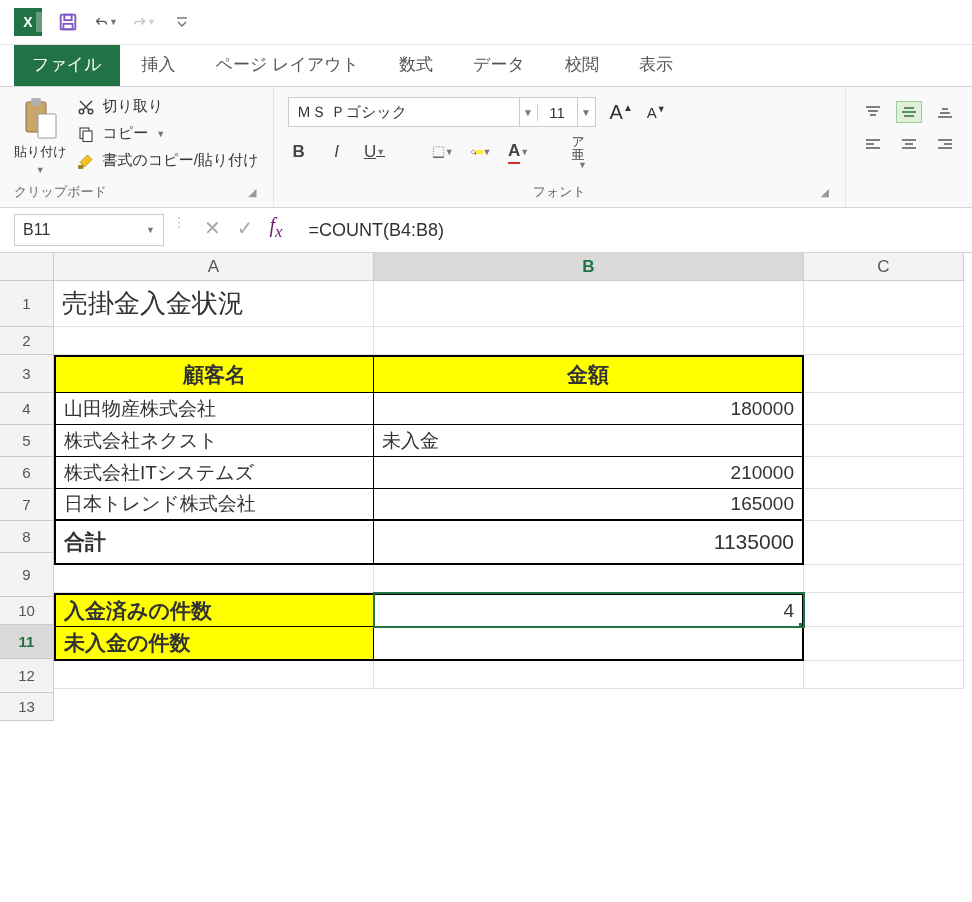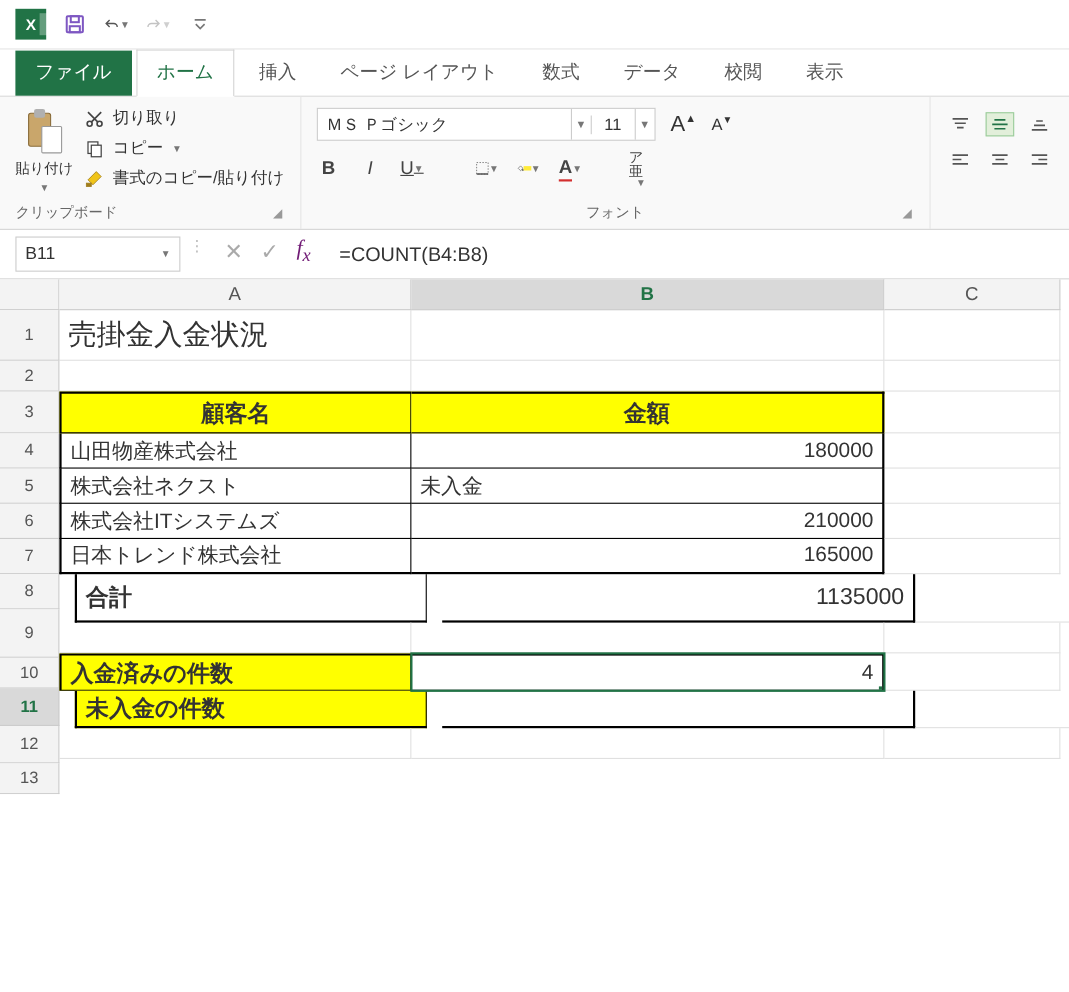--- a/index.html
+++ b/index.html
@@ -133,21 +133,21 @@
     border-right:1px solid #e0e0e0; border-bottom:1px solid #e0e0e0;
     padding: 4px 8px; font-size:19px; overflow:hidden; white-space:nowrap;
     display:flex; align-items:center;
   }
   .cA { width: 320px; }
   .cB { width: 430px; }
   .cC { width: 160px; }
   .num { justify-content:flex-end; }
   .hdr { font-size:26px; font-family:"MS Mincho","Yu Mincho",serif;}
   .thick-t { border-top: 2px solid #000; }
-  .thick-b { border-bottom: 2px solid #000; margin-left: 14px; }
+  .thick-b { border-bottom: 2px solid #000; }
   .thick-l { border-left: 2px solid #000; }
   .thick-r { border-right: 2px solid #000; }
   .thin-r { border-right: 1px solid #000; }
   .thin-b { border-bottom: 1px solid #000; }
   .yellow { background: #ffff00; }
   .center { justify-content:center; font-weight:600; font-size:21px; }
   .strong { font-weight:600; font-size:21px;}
   .sel-cell { outline: 2px solid #217346; outline-offset:-1px; position:relative;}
   .sel-cell::after {
     content:""; position:absolute; right:-3px; bottom:-3px;
@@ -182,21 +182,20 @@
   <span class="qat-btn">
     <svg width="14" height="14" viewBox="0 0 14 14" stroke="#777" stroke-width="1.5">
         <line x1="2" y1="3" x2="12" y2="3"></line>
         <path d="M3 7 L7 11 L11 7" fill="none"></path>
       </svg>
   </span>
 </div>
 
 <div class="ribbon-tabs">
   <div class="tab file">ファイル</div>
-  <div class="tab active">ホーム</div>
   <div class="tab">挿入</div>
   <div class="tab">ページ レイアウト</div>
   <div class="tab">数式</div>
   <div class="tab">データ</div>
   <div class="tab">校閲</div>
   <div class="tab">表示</div>
 </div>
 
 <div class="ribbon">
 

